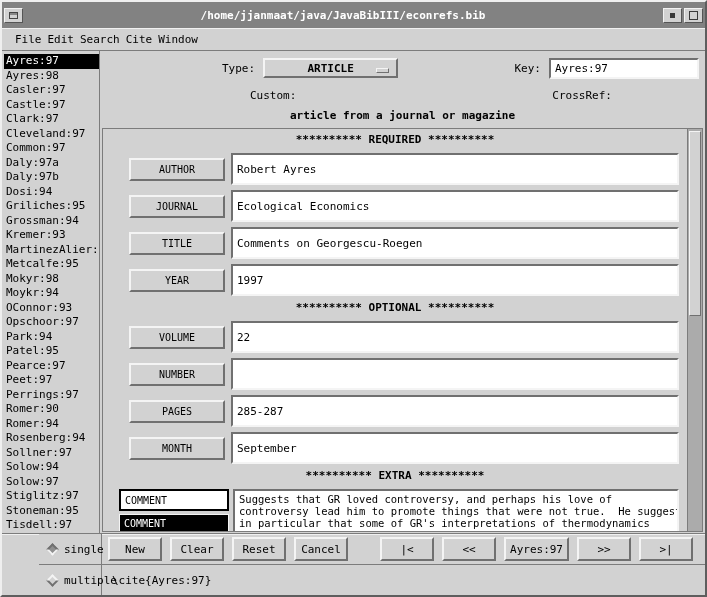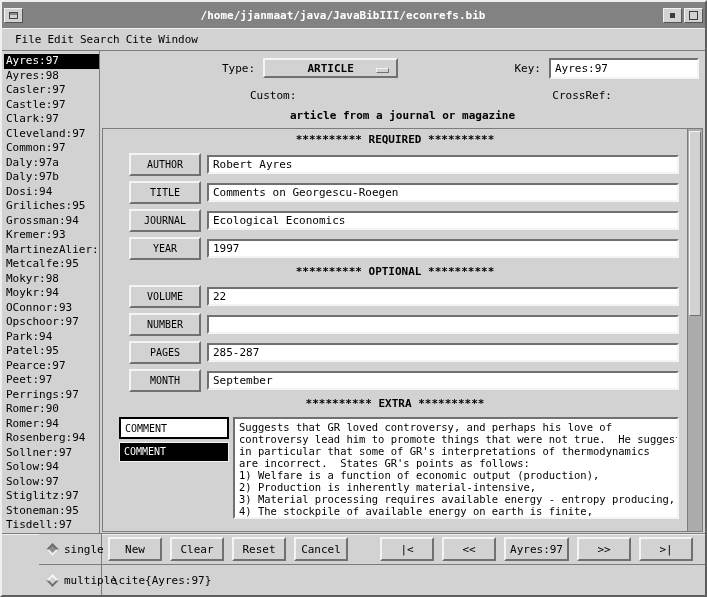--- a/index.html
+++ b/index.html
@@ -53,22 +53,22 @@
   .hdr-row2 .crossref { margin-left:256px; }
 
   .hdr-desc { text-align:center; font-size:11px; height:16px; margin:5px 0 3px;font-weight:bold; }
 
   
   .form-panel { flex:1 1 auto; margin:0 2px 1px 2px; border:1px solid #7c7c7c; position:relative; overflow:hidden; }
   .form-content { position:absolute; left:0; top:0; right:15px; bottom:0; overflow:hidden; }
   .section-header { text-align:center; font-size:11px; font-weight:bold; height:16px; margin:4px 0; }
   .field-row { display:flex; align-items:center; margin:0 8px 5px 26px; gap:6px; }
   .bevel-up { background:#d2d2d2; border:2px solid; border-color:#f4f4f4 #707070 #707070 #f4f4f4; }
-  .field-label { width:72px; height:23px; flex:0 0 auto; display:flex; align-items:center; justify-content:center; font-size:10px; }
-  .field-input { flex:1 1 auto; height:19px; }
+  .field-label { width:96px; height:23px; flex:0 0 auto; display:flex; align-items:center; justify-content:center; font-size:10px; }
+  .field-input { flex:1 1 auto; height:32px; }
 
   .extra-area { display:flex; align-items:flex-start; margin:0 8px 4px 16px; gap:4px; height:102px; }
   .extra-left { width:110px; flex:0 0 auto; }
   .combo { height:22px; background:#fff; border:2px solid #000; font-size:10px; display:flex; align-items:center; padding-left:4px; }
   .dropdown { margin-top:3px; border:1px solid #f4f4f4; background:#d2d2d2; }
   .dd-item { height:18px; line-height:18px; font-size:10px; padding-left:4px; }
   .dd-item.selected { background:#000; color:#fff; }
   .comment-text { flex:1 1 auto; height:102px; resize:none; background:#fff; outline:none;
                   border:2px solid; border-color:#707070 #f4f4f4 #f4f4f4 #707070;
                   font-family:"DejaVu Sans Mono", monospace; font-size:10.5px; line-height:12px;
@@ -177,26 +177,26 @@
 
       <div class="form-panel">
         <div class="form-content">
           <div class="section-header">********** REQUIRED **********</div>
           <div id="required-fields">
               <div class="field-row">
                 <div class="field-label bevel-up">AUTHOR</div>
                 <input class="text-input field-input" value="Robert Ayres" style="">
               </div>
               <div class="field-row">
+                <div class="field-label bevel-up">JOURNAL</div>
+                <input class="text-input field-input" value="Ecological Economics" style="">
+              </div>
+              <div class="field-row">
                 <div class="field-label bevel-up">TITLE</div>
                 <input class="text-input field-input" value="Comments on Georgescu-Roegen" style="">
-              </div>
-              <div class="field-row">
-                <div class="field-label bevel-up">JOURNAL</div>
-                <input class="text-input field-input" value="Ecological Economics" style="">
               </div>
               <div class="field-row">
                 <div class="field-label bevel-up">YEAR</div>
                 <input class="text-input field-input" value="1997" style="">
               </div>
             </div>
 
           <div class="section-header">********** OPTIONAL **********</div>
           <div id="optional-fields">
               <div class="field-row">

